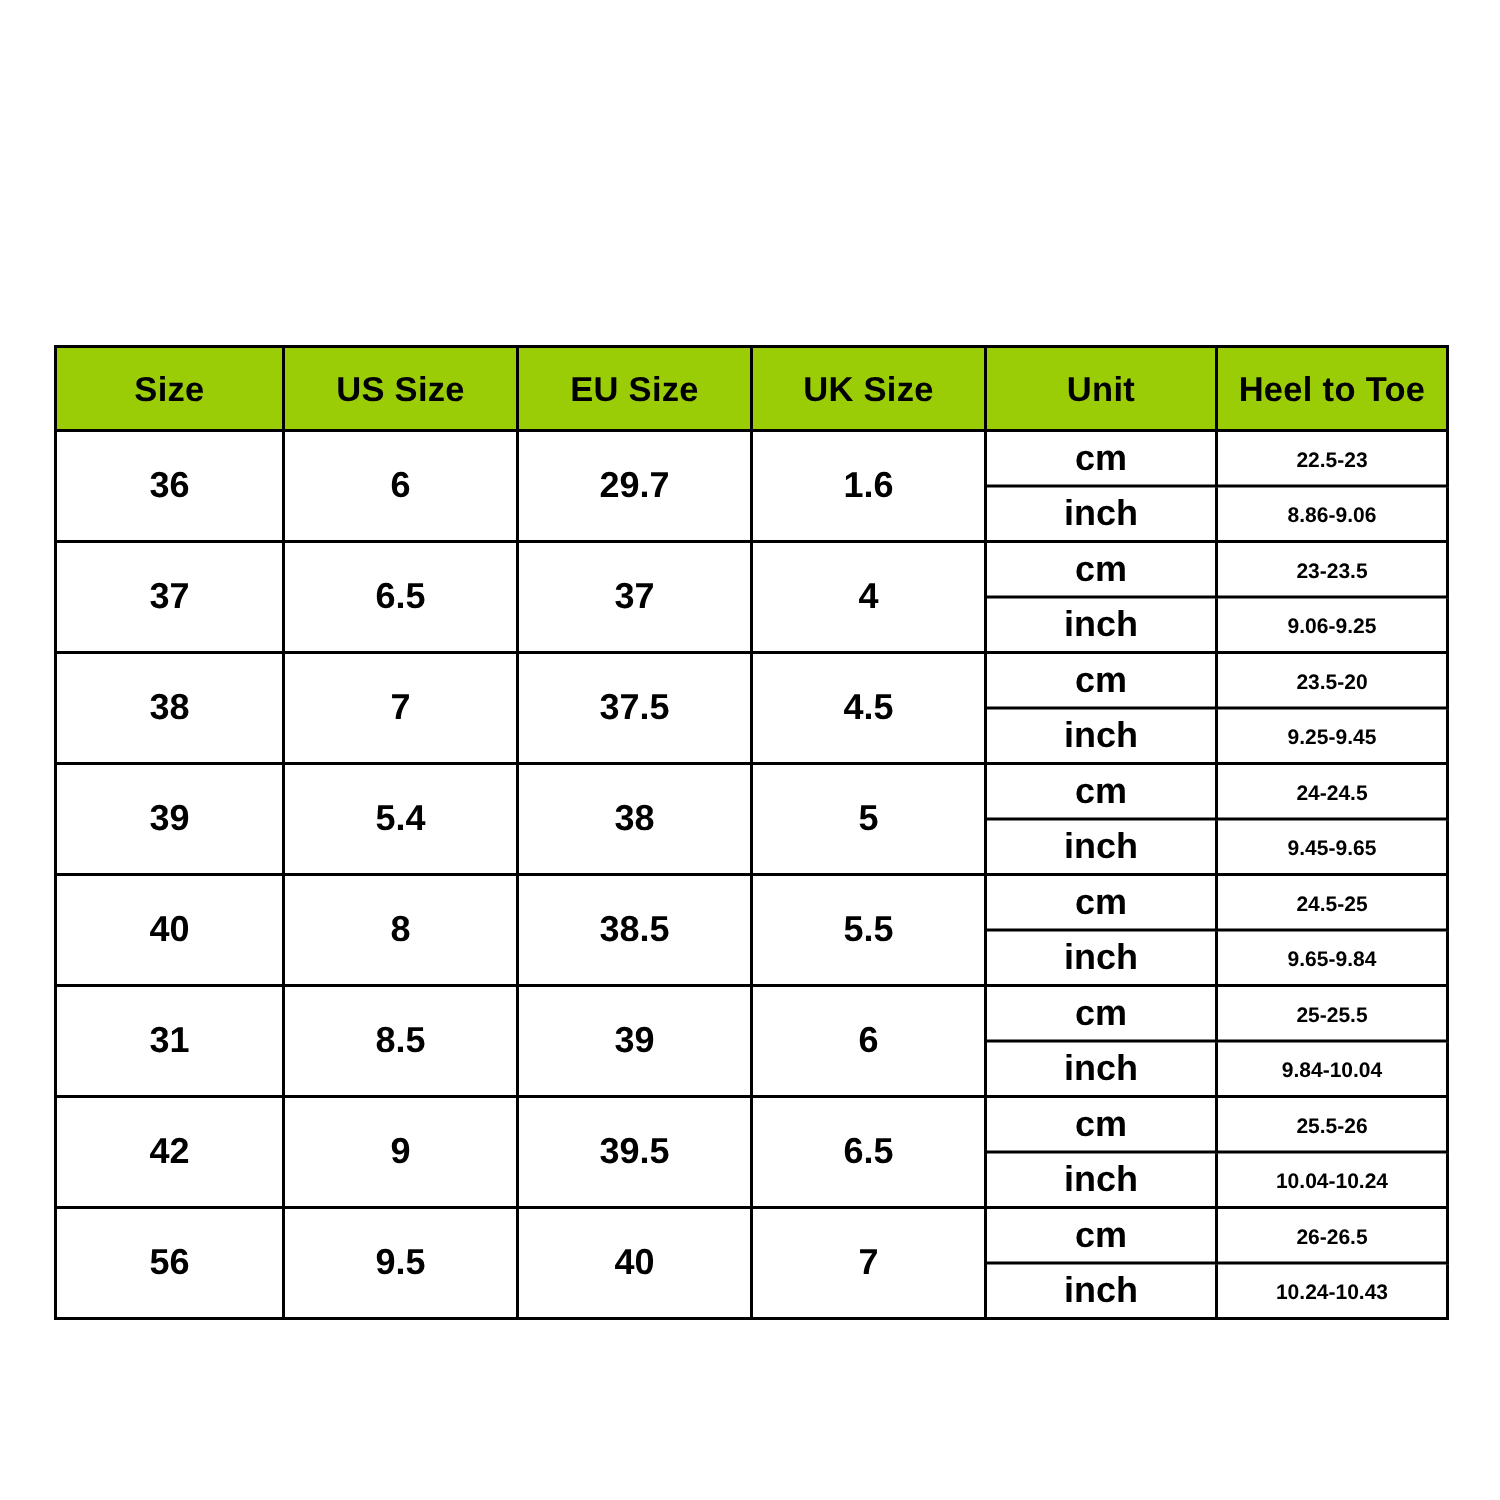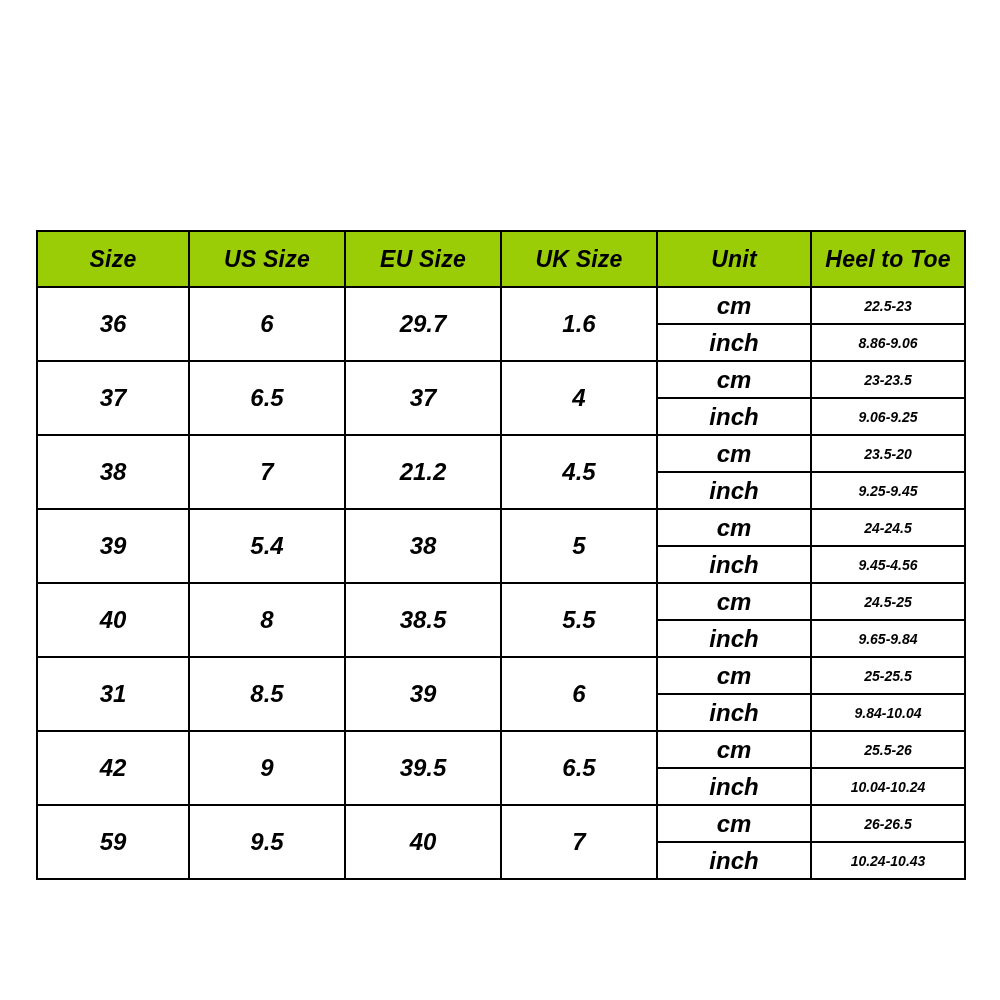--- a/index.html
+++ b/index.html
@@ -12,21 +12,20 @@
     background: #ffffff;
     font-family: "Liberation Sans", sans-serif;
     overflow: hidden;
   }
 
   #page {
     position: relative;
     width: 1000px;
     height: 828px;
     background: #ffffff;
-    font-style: italic;
   }
 
   
   #size-chart {
     position: absolute;
     left: 36px;
     top: 230px;
     width: 928px;
     border-collapse: collapse;
     table-layout: fixed;
@@ -134,40 +133,40 @@
           <td class="unit-cell">cm</td>
           <td class="measure-cell">23-23.5</td>
         </tr>
         <tr class="group-end">
           <td class="unit-cell">inch</td>
           <td class="measure-cell">9.06-9.25</td>
         </tr>
         <tr class="group-start">
           <td class="size-cell" rowspan="2">38</td>
           <td class="size-cell" rowspan="2">7</td>
-          <td class="size-cell" rowspan="2">21.2</td>
+          <td class="size-cell" rowspan="2">37.5</td>
           <td class="size-cell" rowspan="2">4.5</td>
           <td class="unit-cell">cm</td>
           <td class="measure-cell">23.5-20</td>
         </tr>
         <tr class="group-end">
           <td class="unit-cell">inch</td>
           <td class="measure-cell">9.25-9.45</td>
         </tr>
         <tr class="group-start">
           <td class="size-cell" rowspan="2">39</td>
           <td class="size-cell" rowspan="2">5.4</td>
           <td class="size-cell" rowspan="2">38</td>
           <td class="size-cell" rowspan="2">5</td>
           <td class="unit-cell">cm</td>
           <td class="measure-cell">24-24.5</td>
         </tr>
         <tr class="group-end">
           <td class="unit-cell">inch</td>
-          <td class="measure-cell">9.45-4.56</td>
+          <td class="measure-cell">9.45-9.65</td>
         </tr>
         <tr class="group-start">
           <td class="size-cell" rowspan="2">40</td>
           <td class="size-cell" rowspan="2">8</td>
           <td class="size-cell" rowspan="2">38.5</td>
           <td class="size-cell" rowspan="2">5.5</td>
           <td class="unit-cell">cm</td>
           <td class="measure-cell">24.5-25</td>
         </tr>
         <tr class="group-end">
@@ -192,21 +191,21 @@
           <td class="size-cell" rowspan="2">39.5</td>
           <td class="size-cell" rowspan="2">6.5</td>
           <td class="unit-cell">cm</td>
           <td class="measure-cell">25.5-26</td>
         </tr>
         <tr class="group-end">
           <td class="unit-cell">inch</td>
           <td class="measure-cell">10.04-10.24</td>
         </tr>
         <tr class="group-start">
-          <td class="size-cell" rowspan="2">59</td>
+          <td class="size-cell" rowspan="2">56</td>
           <td class="size-cell" rowspan="2">9.5</td>
           <td class="size-cell" rowspan="2">40</td>
           <td class="size-cell" rowspan="2">7</td>
           <td class="unit-cell">cm</td>
           <td class="measure-cell">26-26.5</td>
         </tr>
         <tr class="group-end">
           <td class="unit-cell">inch</td>
           <td class="measure-cell">10.24-10.43</td>
         </tr>

